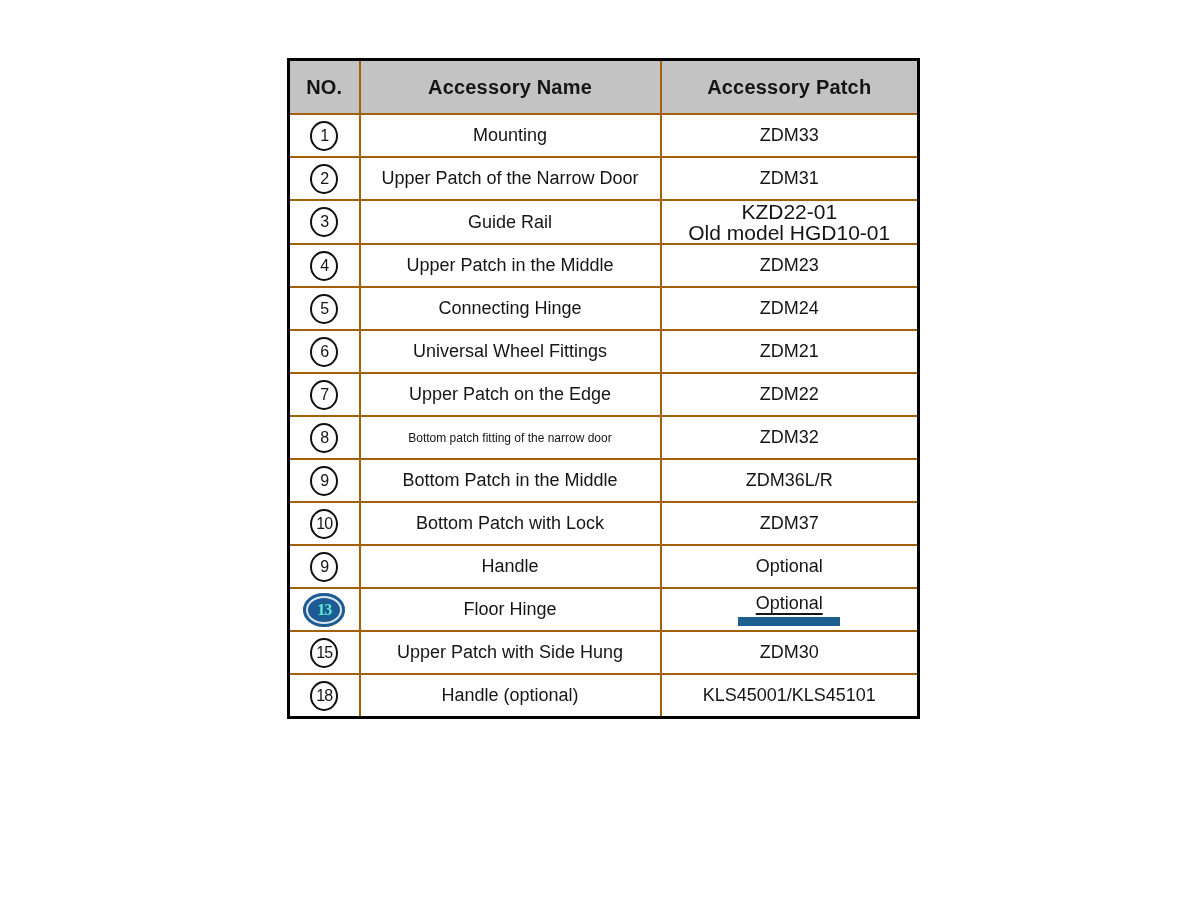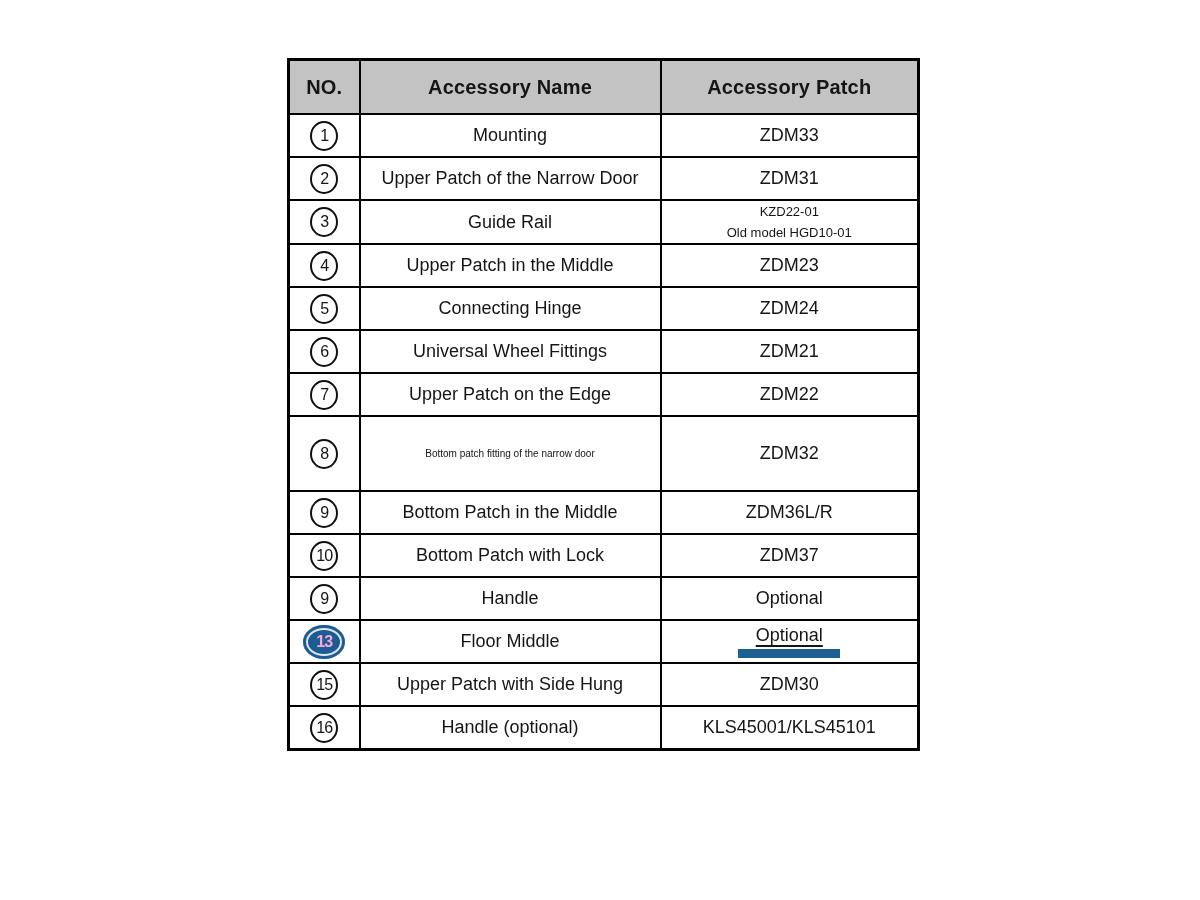--- a/index.html
+++ b/index.html
@@ -22,46 +22,46 @@
     width: 630px;
     border-collapse: collapse;
     table-layout: fixed;
     border: 3px solid #000;
   }
   .acc-table col.c-no   { width: 71px; }
   .acc-table col.c-name { width: 301px; }
   .acc-table col.c-code { width: 258px; }
 
   .acc-table th, .acc-table td {
-    border: 2px solid #000000;
+    border: 2px solid #a16207;
     text-align: center;
     vertical-align: middle;
     padding: 0 2px;
     overflow: hidden;
   }
   .acc-table th {
     height: 52px;
     background: #c3c3c3;
     font-size: 20px;
     font-weight: bold;
     letter-spacing: 0.2px;
   }
   .acc-table td {
     height: 41px;
     font-size: 18px;
   }
   td.name-cell.small {
-    font-size: 10px;
+    font-size: 12px;
     white-space: nowrap;
-    padding: 16px;
+    padding: 0;
   }
   td.code-cell.multiline {
     white-space: pre-line;
     line-height: 21px;
-    font-size: 13px;
+    font-size: 21px;
   }
   
   .circle-num {
     display: inline-flex;
     align-items: center;
     justify-content: center;
     width: 28px;
     height: 30px;
     border: 2.5px solid #101010;
     border-radius: 50%;
@@ -70,23 +70,24 @@
     letter-spacing: -1px;
     line-height: 1;
     box-sizing: border-box;
   }
   
   .circle-num.hl {
     width: 42px;
     height: 34px;
     border: none;
     background: #1d5b94;
-    color: #f9a8d4;
+    color: #5eead4;
     font-weight: bold;
     box-shadow: inset 0 0 0 3px #1d5b94, inset 0 0 0 5px rgba(255,255,255,0.85);
+    font-family: Liberation Serif, serif;
   }
   
   .opt-wrap { display: inline-block; }
   .opt-underlined {
     display: inline-block;
     text-decoration: underline;
     text-decoration-thickness: 1.5px;
     text-underline-offset: 4px;
   }
   .blue-bar {
@@ -165,33 +166,33 @@
         <td class="name-cell">Bottom Patch with Lock</td>
         <td class="code-cell">ZDM37</td>
       </tr>
       <tr>
         <td><span class="circle-num">9</span></td>
         <td class="name-cell">Handle</td>
         <td class="code-cell">Optional</td>
       </tr>
       <tr>
         <td><span class="circle-num hl">13</span></td>
-        <td class="name-cell">Floor Middle</td>
+        <td class="name-cell">Floor Hinge</td>
         <td class="code-cell">
           <span class="opt-wrap">
             <span class="opt-underlined">Optional</span>
             <span class="blue-bar" style="display:block;"></span>
           </span>
         </td>
       </tr>
       <tr>
         <td><span class="circle-num">15</span></td>
         <td class="name-cell">Upper Patch with Side Hung</td>
         <td class="code-cell">ZDM30</td>
       </tr>
       <tr>
-        <td><span class="circle-num">16</span></td>
+        <td><span class="circle-num">18</span></td>
         <td class="name-cell">Handle (optional)</td>
         <td class="code-cell">KLS45001/KLS45101</td>
       </tr>
     </tbody>
   </table>
 </div>
 
 </body></html>

